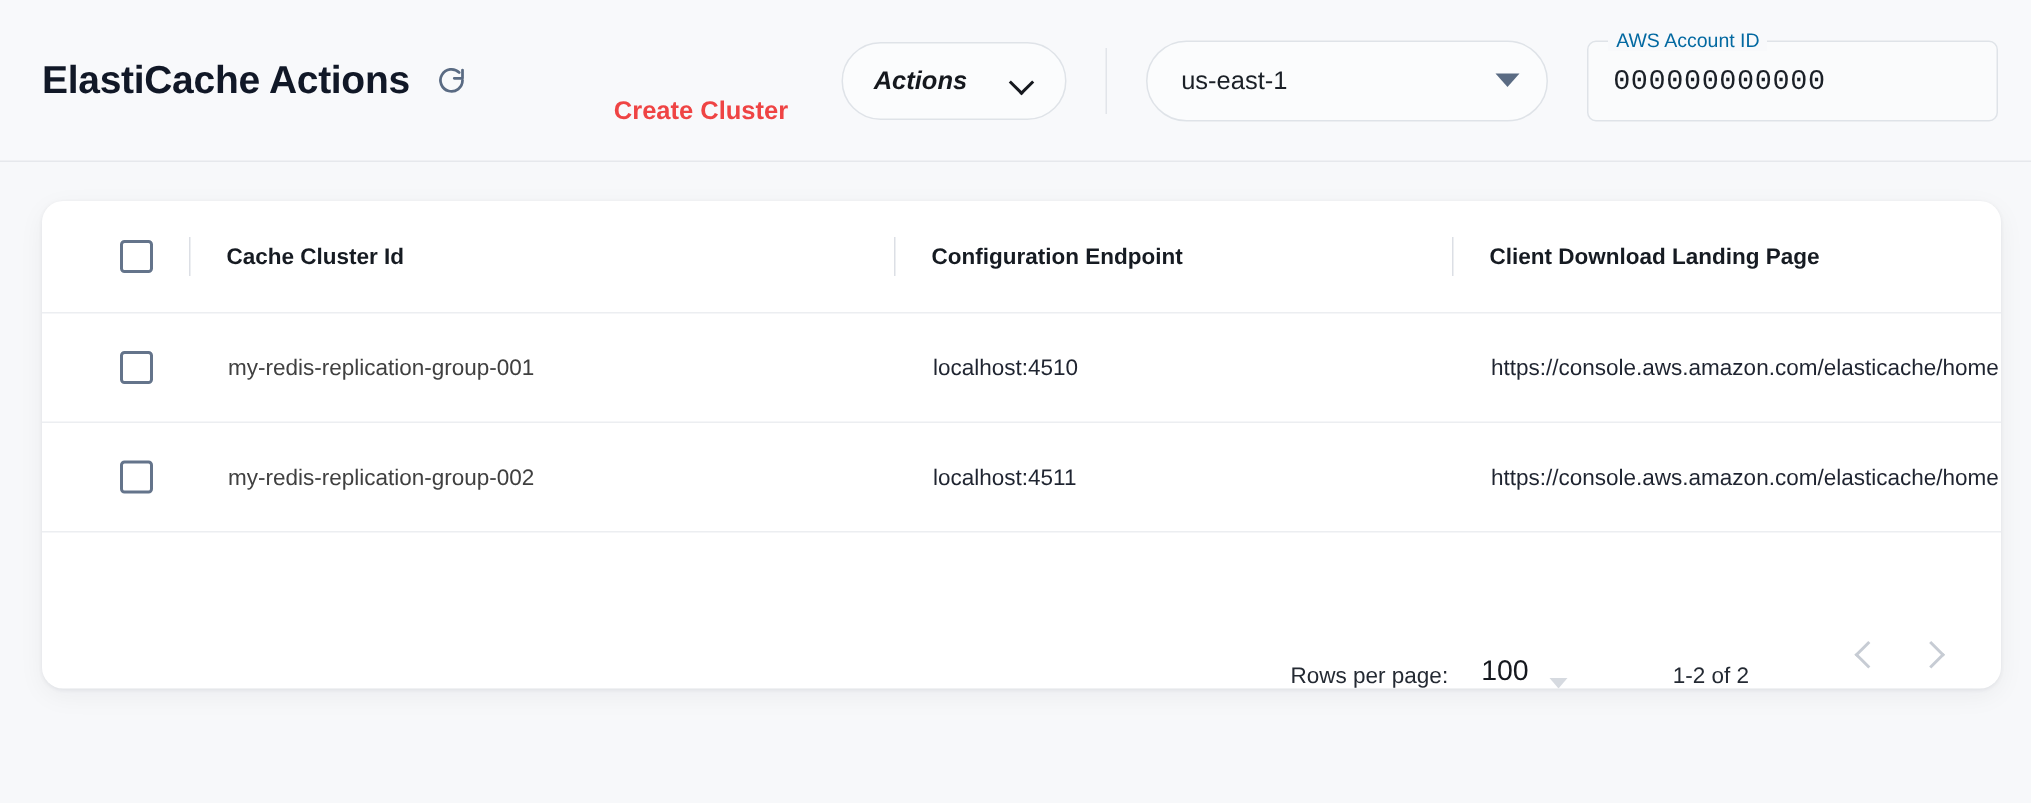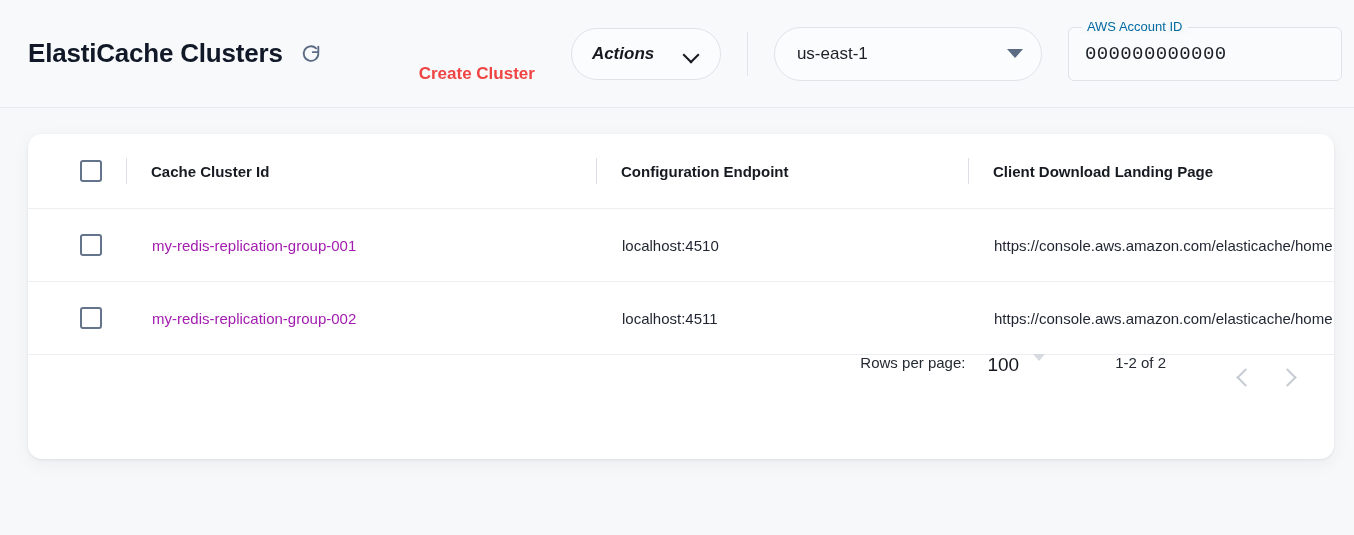--- a/index.html
+++ b/index.html
@@ -237,39 +237,39 @@
     height: 22px;
     border: 2px solid #64748b;
     border-radius: 3px;
     background: #ffffff;
     cursor: pointer;
     margin-left: 52px;
   }
   thead .checkbox { margin-left: 52px; }
 
   .cluster-link {
-    color: #a21caf;
+    color: #404040;
     text-decoration: none;
     font-size: 15px;
     cursor: pointer;
   }
 
   .url-cell {
     overflow: hidden;
     text-overflow: clip;
   }
 
   
   .pager {
     position: absolute;
     left: 0; right: 0;
     bottom: 0;
     height: 105px;
     display: flex;
-    align-items: flex-start;
+    align-items: flex-end;
     justify-content: flex-end;
     padding-right: 22px;
     gap: 0;
   }
   .rpp-label {
     font-size: 15px;
     color: #242a33;
   }
   .rpp-value {
     font-size: 19px;
@@ -306,21 +306,21 @@
   }
   .arrow.left  { transform: rotate(135deg); margin-left: 4px; }
   .arrow.right { transform: rotate(-45deg); margin-right: 4px; }
 </style>
 </head>
 <body>
 
 <div class="appbar">
 
   <div class="title-group">
-    <div class="page-title">ElastiCache Clusters</div>
+    <div class="page-title">ElastiCache Actions</div>
     <button class="refresh-btn" aria-label="refresh">
       <svg width="22" height="22" viewBox="0 0 24 24" fill="none" stroke="currentColor" stroke-width="2" stroke-linecap="round" stroke-linejoin="round">
         <path d="M20 11.5a8 8 0 1 1-2.4-5.7"></path>
         <polyline points="20 4 20 10 14 10"></polyline>
       </svg>
     </button>
   </div>
 
   <button class="create-btn">Create Cluster</button>
 

